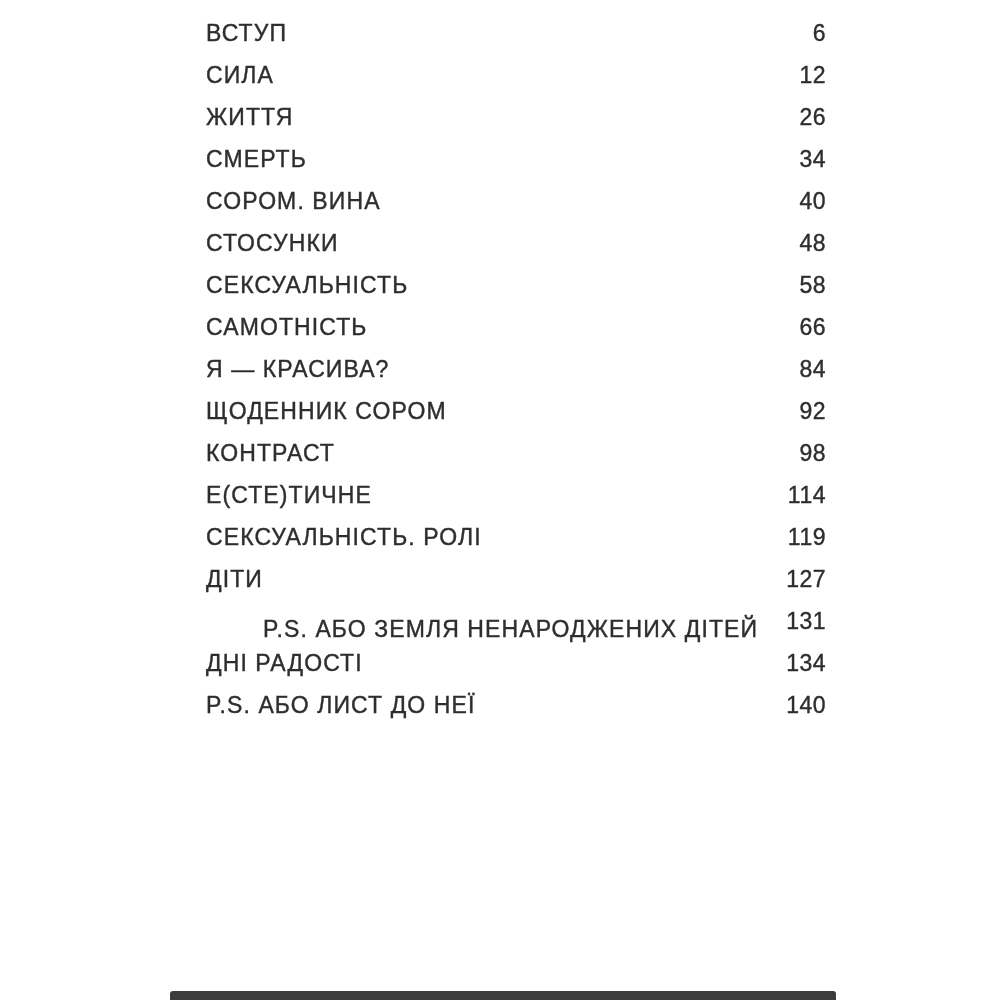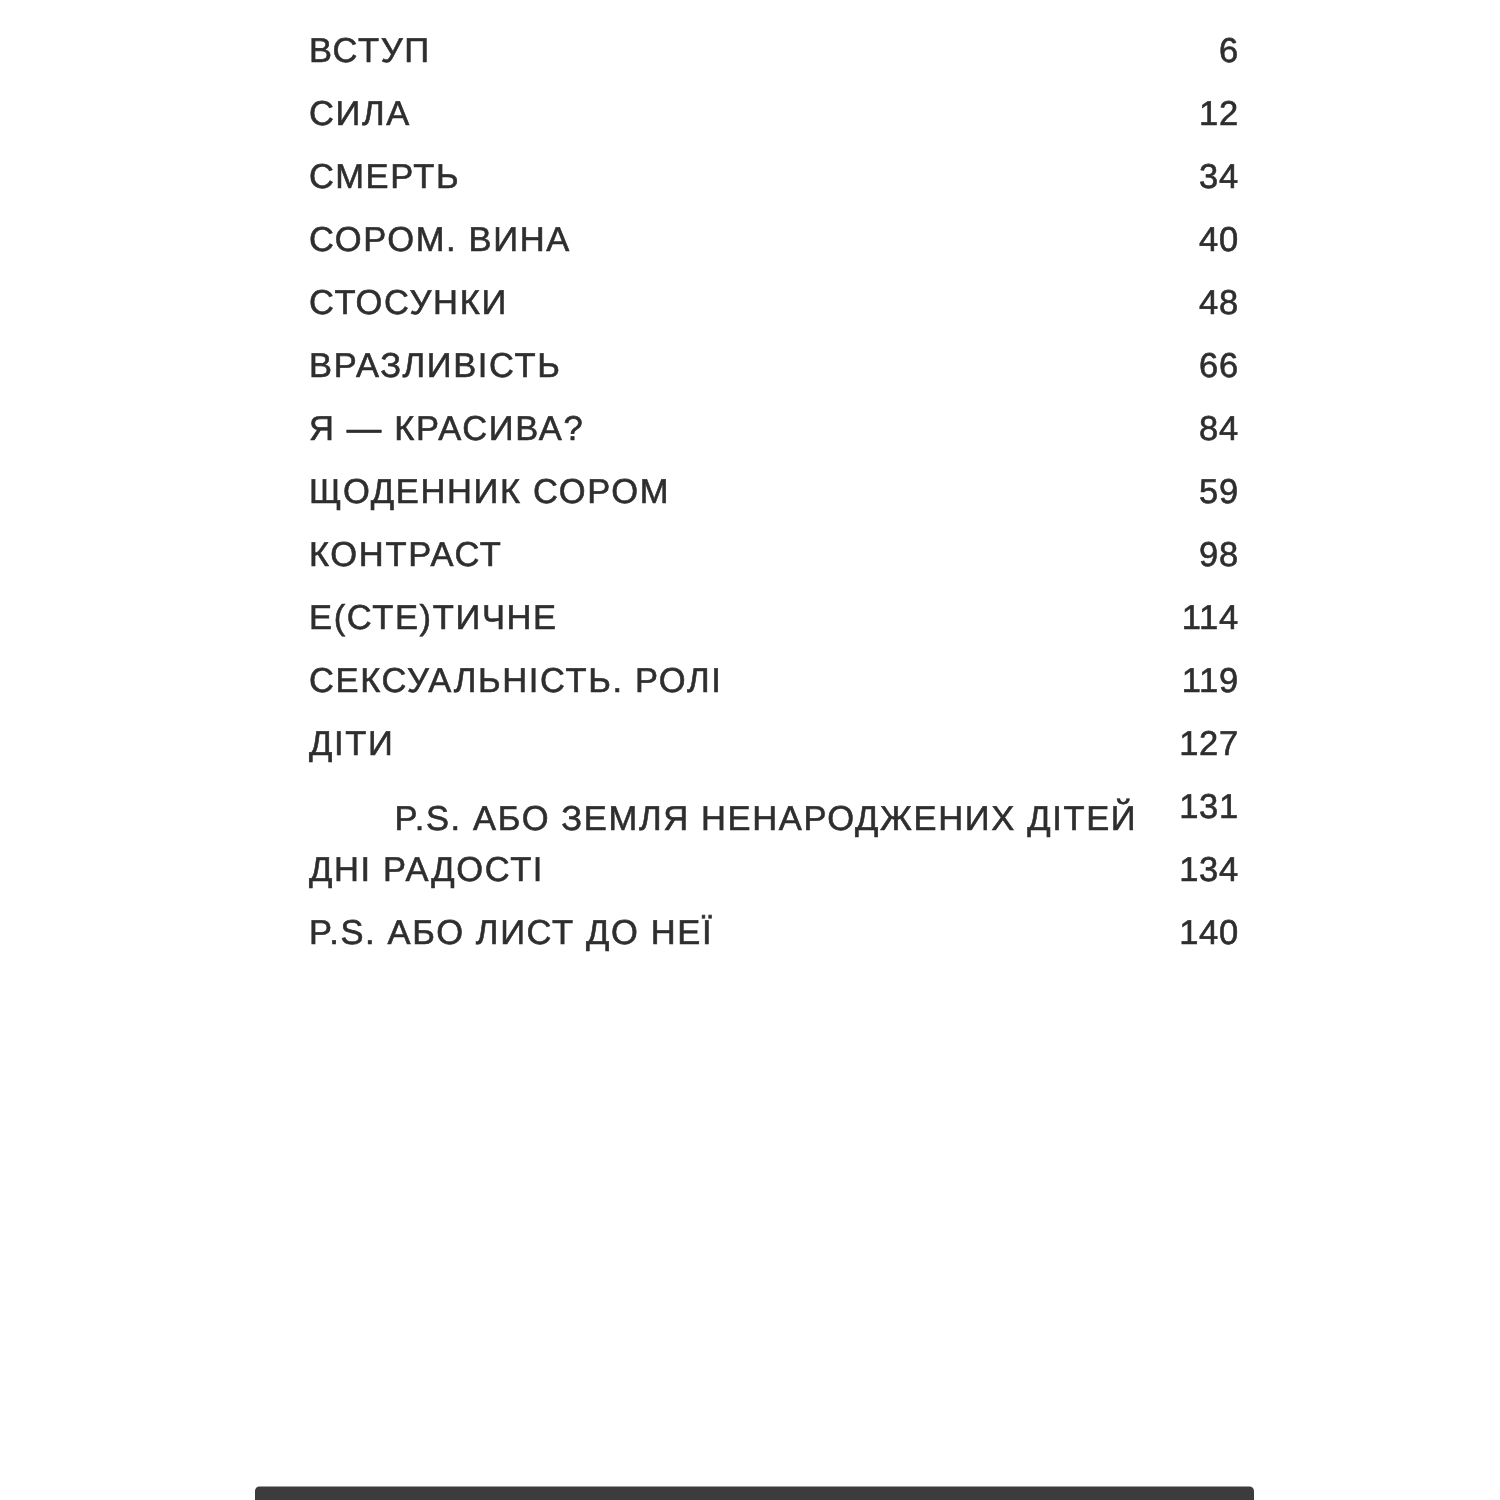--- a/index.html
+++ b/index.html
@@ -61,42 +61,50 @@
   <div class="toc" id="toc-list">
       <div class="toc-row">
         <span class="toc-title">ВСТУП</span>
         <span class="toc-page">6</span>
       </div>
       <div class="toc-row">
         <span class="toc-title">СИЛА</span>
         <span class="toc-page">12</span>
       </div>
       <div class="toc-row">
+        <span class="toc-title">ЖИТТЯ</span>
+        <span class="toc-page">26</span>
+      </div>
+      <div class="toc-row">
         <span class="toc-title">СМЕРТЬ</span>
         <span class="toc-page">34</span>
       </div>
       <div class="toc-row">
         <span class="toc-title">СОРОМ. ВИНА</span>
         <span class="toc-page">40</span>
       </div>
       <div class="toc-row">
         <span class="toc-title">СТОСУНКИ</span>
         <span class="toc-page">48</span>
       </div>
       <div class="toc-row">
-        <span class="toc-title">ВРАЗЛИВІСТЬ</span>
+        <span class="toc-title">СЕКСУАЛЬНІСТЬ</span>
+        <span class="toc-page">58</span>
+      </div>
+      <div class="toc-row">
+        <span class="toc-title">САМОТНІСТЬ</span>
         <span class="toc-page">66</span>
       </div>
       <div class="toc-row">
         <span class="toc-title">Я — КРАСИВА?</span>
         <span class="toc-page">84</span>
       </div>
       <div class="toc-row">
         <span class="toc-title">ЩОДЕННИК СОРОМ</span>
-        <span class="toc-page">59</span>
+        <span class="toc-page">92</span>
       </div>
       <div class="toc-row">
         <span class="toc-title">КОНТРАСТ</span>
         <span class="toc-page">98</span>
       </div>
       <div class="toc-row">
         <span class="toc-title">Е(СТЕ)ТИЧНЕ</span>
         <span class="toc-page">114</span>
       </div>
       <div class="toc-row">

